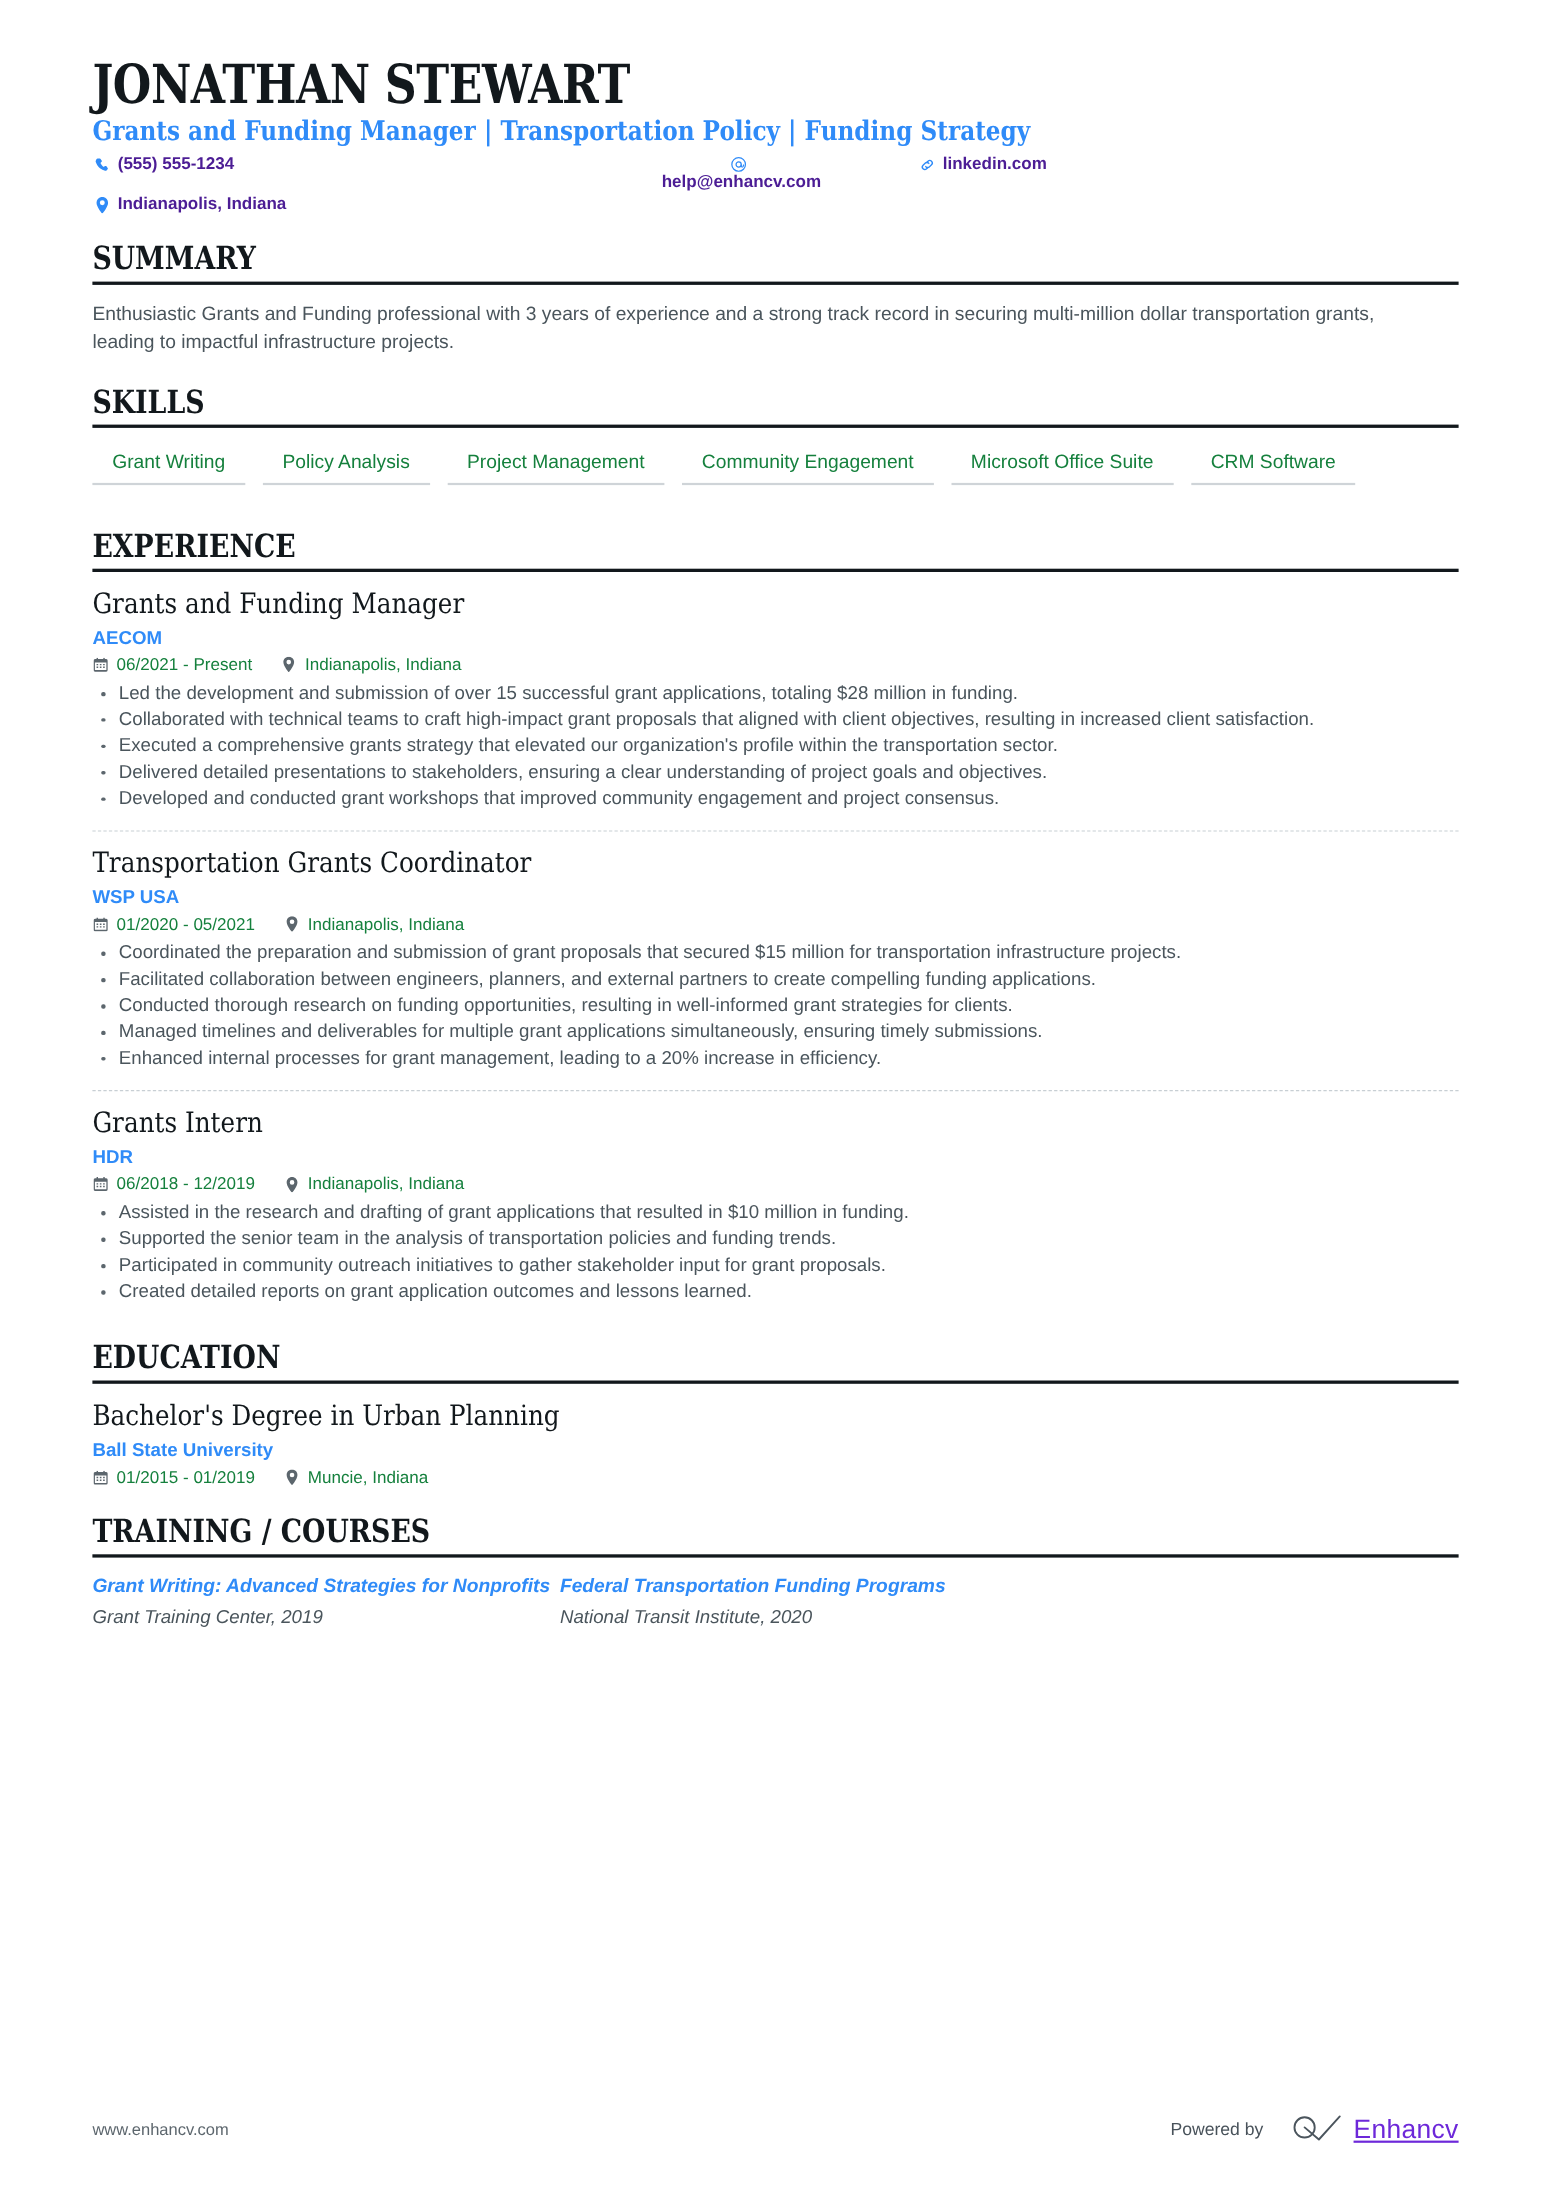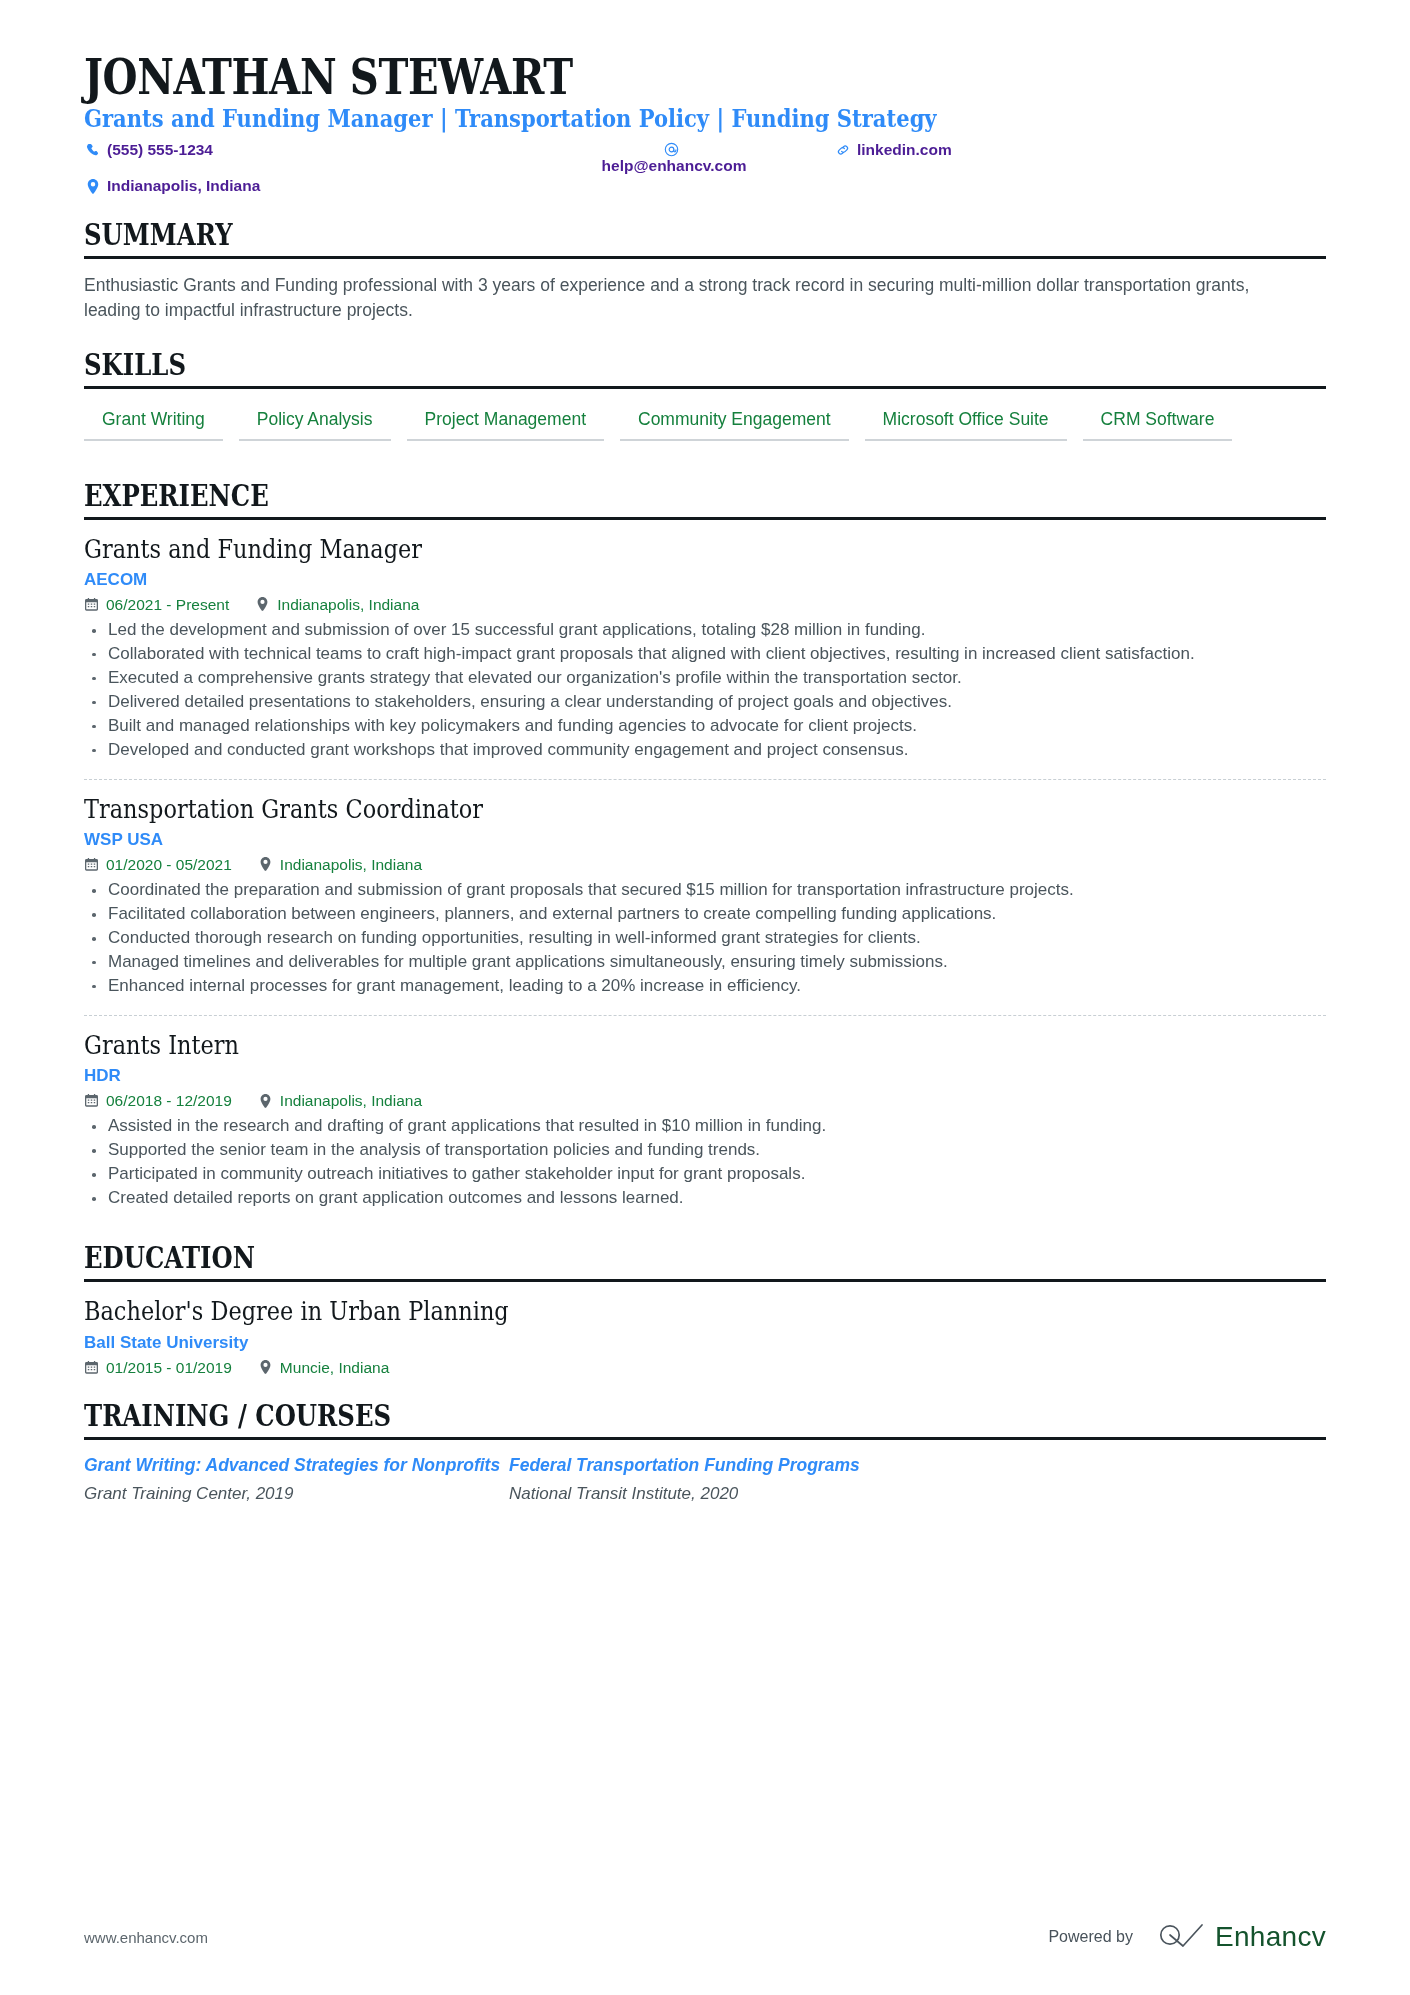--- a/index.html
+++ b/index.html
@@ -260,24 +260,25 @@
     font-size: 16px;
     color: #48525a;
     margin-right: 26px;
   }
   .brand {
     display: flex;
     align-items: center;
   }
   .brand-mark { margin-right: 10px; display:block; }
   .brand-name {
-    font-size: 28px;
-    color: #14532d;
+    font-size: 24px;
+    color: #6d28d9;
     letter-spacing: 0.3px;
     line-height: 1;
+    text-decoration: underline;
   }
 </style>
 </head>
 <body>
 
 <div class="page">
 
   <div class="header">
     <h1 class="name">JONATHAN STEWART</h1>
     <div class="headline">Grants and Funding Manager | Transportation Policy | Funding Strategy</div>
@@ -372,21 +373,20 @@
               </svg>
           </span>
           <span>Indianapolis, Indiana</span>
         </div>
       </div>
       <ul class="bullets">
         <li>Led the development and submission of over 15 successful grant applications, totaling $28 million in funding.</li>
         <li>Collaborated with technical teams to craft high-impact grant proposals that aligned with client objectives, resulting in increased client satisfaction.</li>
         <li>Executed a comprehensive grants strategy that elevated our organization's profile within the transportation sector.</li>
         <li>Delivered detailed presentations to stakeholders, ensuring a clear understanding of project goals and objectives.</li>
-        <li>Built and managed relationships with key policymakers and funding agencies to advocate for client projects.</li>
         <li>Developed and conducted grant workshops that improved community engagement and project consensus.</li>
       </ul>
     </div>
 
     <div class="job">
       <div class="job-title">Transportation Grants Coordinator</div>
       <div class="job-company">WSP USA</div>
       <div class="meta-row">
         <div class="meta">
           <span class="ico">

